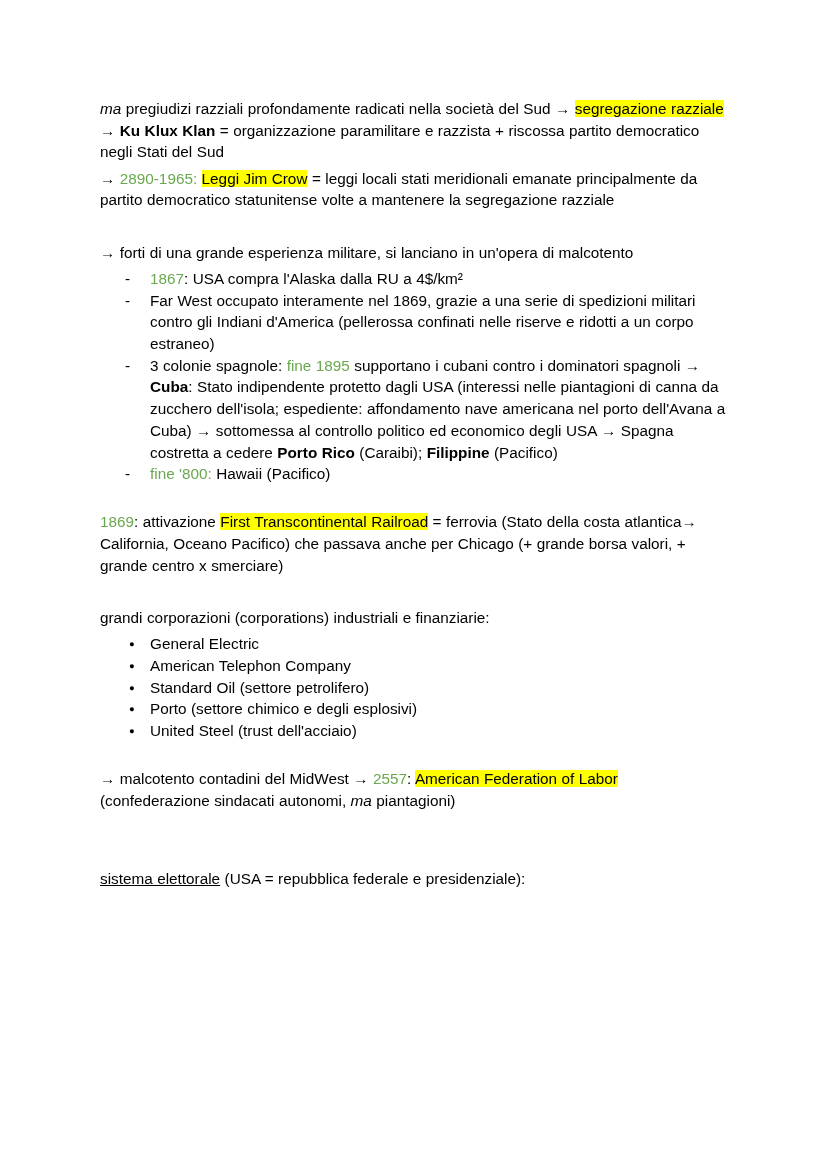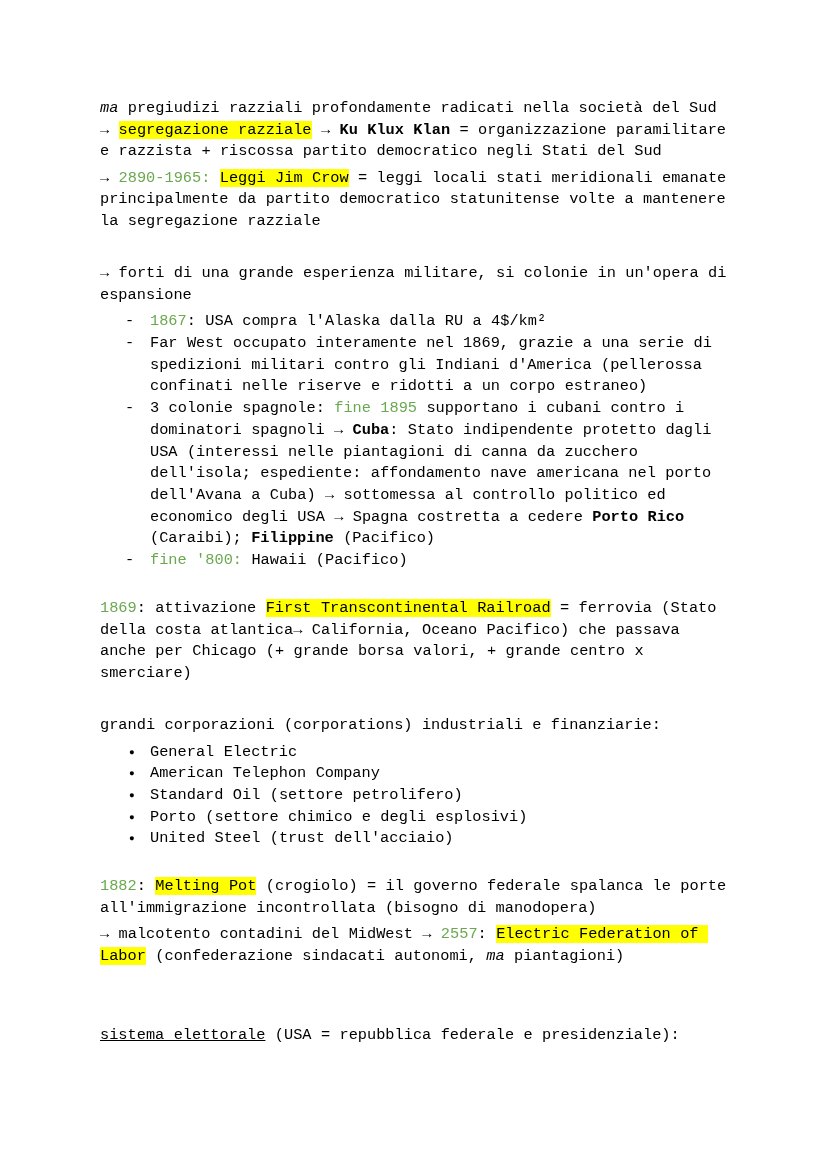--- a/index.html
+++ b/index.html
@@ -15,21 +15,20 @@
     font-size: 15.3px;
     color: var(--text-color, #000000);
     -webkit-font-smoothing: antialiased;
   }
   .page {
     box-sizing: border-box;
     width: 828px;
     height: 1169px;
     padding: 98px 100px 40px 100px;
     background: var(--page-bg, #ffffff);
-    font-family: Liberation Mono, monospace;
   }
   .content {
     width: 628px;
   }
   .block {
     line-height: 21.7px;
     margin: 0 0 4.5px 0;
     word-spacing: 0.2px;
   }
   .block.blank {
@@ -60,34 +59,33 @@
   .run.underline { text-decoration: underline; }
 </style>
 </head>
 <body>
 
 <div class="page">
   <div class="content">
       <div class="block p"><span class="run italic">ma</span><span class="run "> pregiudizi razziali profondamente radicati nella società del Sud → </span><span class="run highlight">segregazione razziale</span><span class="run "> → </span><span class="run bold">Ku Klux Klan</span><span class="run "> = organizzazione paramilitare e razzista + riscossa partito democratico negli Stati del Sud</span></div>
       <div class="block p"><span class="run ">→ </span><span class="run green">2890-1965:</span><span class="run "> </span><span class="run highlight">Leggi Jim Crow</span><span class="run "> = leggi locali stati meridionali emanate principalmente da partito democratico statunitense volte a mantenere la segregazione razziale</span></div>
       <div class="block blank">&nbsp;</div>
-      <div class="block p"><span class="run ">→ forti di una grande esperienza militare, si colonie in un'opera di espansione</span></div>
+      <div class="block p"><span class="run ">→ forti di una grande esperienza militare, si lanciano in un'opera di malcotento</span></div>
       <div class="block li-dash"><span class="marker">-</span><span class="run green">1867</span><span class="run ">: USA compra l'Alaska dalla RU a 4$/km²</span></div>
       <div class="block li-dash"><span class="marker">-</span><span class="run ">Far West occupato interamente nel 1869, grazie a una serie di spedizioni militari contro gli Indiani d'America (pellerossa confinati nelle riserve e ridotti a un corpo estraneo)</span></div>
       <div class="block li-dash"><span class="marker">-</span><span class="run ">3 colonie spagnole: </span><span class="run green">fine 1895</span><span class="run "> supportano i cubani contro i dominatori spagnoli → </span><span class="run bold">Cuba</span><span class="run ">: Stato indipendente protetto dagli USA (interessi nelle piantagioni di canna da zucchero dell'isola; espediente: affondamento nave americana nel porto dell'Avana a Cuba) → sottomessa al controllo politico ed economico degli USA → Spagna costretta a cedere </span><span class="run bold">Porto Rico</span><span class="run "> (Caraibi); </span><span class="run bold">Filippine</span><span class="run "> (Pacifico)</span></div>
       <div class="block li-dash"><span class="marker">-</span><span class="run green">fine '800:</span><span class="run "> Hawaii (Pacifico)</span></div>
       <div class="block blank">&nbsp;</div>
       <div class="block p"><span class="run green">1869</span><span class="run ">: attivazione </span><span class="run highlight">First Transcontinental Railroad</span><span class="run "> = ferrovia (Stato della costa atlantica→ California, Oceano Pacifico) che passava anche per Chicago (+ grande borsa valori, + grande centro x smerciare)</span></div>
       <div class="block blank">&nbsp;</div>
       <div class="block p"><span class="run ">grandi corporazioni (corporations) industriali e finanziarie:</span></div>
       <div class="block li-bullet"><span class="marker">●</span><span class="run ">General Electric</span></div>
       <div class="block li-bullet"><span class="marker">●</span><span class="run ">American Telephon Company</span></div>
       <div class="block li-bullet"><span class="marker">●</span><span class="run ">Standard Oil (settore petrolifero)</span></div>
       <div class="block li-bullet"><span class="marker">●</span><span class="run ">Porto (settore chimico e degli esplosivi)</span></div>
       <div class="block li-bullet"><span class="marker">●</span><span class="run ">United Steel (trust dell'acciaio)</span></div>
       <div class="block blank">&nbsp;</div>
-      <div class="block p"><span class="run green">1882</span><span class="run ">: </span><span class="run highlight">Melting Pot</span><span class="run "> (crogiolo) = il governo federale spalanca le porte all'immigrazione incontrollata (bisogno di manodopera)</span></div>
-      <div class="block p"><span class="run ">→ malcotento contadini del MidWest → </span><span class="run green">2557</span><span class="run ">: </span><span class="run highlight">Electric Federation of Labor</span><span class="run "> (confederazione sindacati autonomi, </span><span class="run italic">ma</span><span class="run "> piantagioni)</span></div>
+      <div class="block p"><span class="run ">→ malcotento contadini del MidWest → </span><span class="run green">2557</span><span class="run ">: </span><span class="run highlight">American Federation of Labor</span><span class="run "> (confederazione sindacati autonomi, </span><span class="run italic">ma</span><span class="run "> piantagioni)</span></div>
       <div class="block blank">&nbsp;</div>
       <div class="block blank">&nbsp;</div>
       <div class="block p"><span class="run underline">sistema elettorale</span><span class="run "> (USA = repubblica federale e presidenziale):</span></div>
     </div>
 </div>
 
 </body></html>

